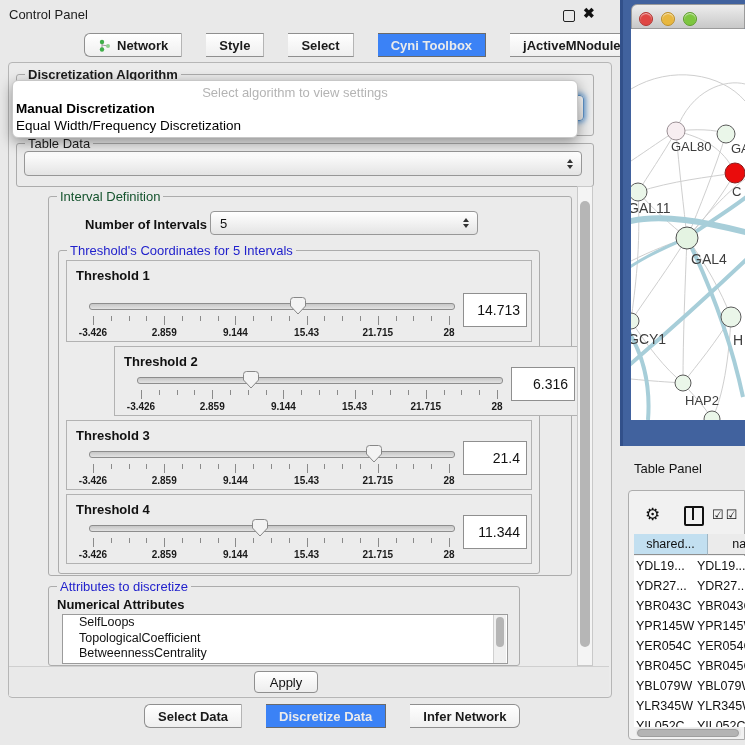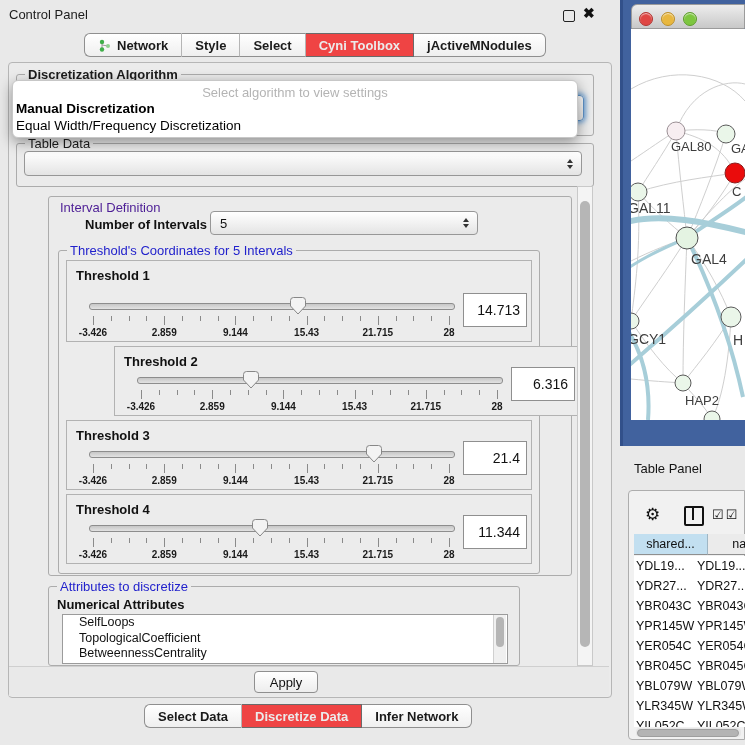--- a/index.html
+++ b/index.html
@@ -4,34 +4,34 @@
 <style>
   html,body{margin:0;padding:0;background:#bfbfbf;}
   #page{position:relative;width:745px;height:745px;background:#e9e9e9;overflow:hidden;
         font-family:"Liberation Sans",sans-serif;color:#111;}
   .abs{position:absolute;}
   
   #cp-title{left:9px;top:7px;font-size:13px;color:#1c1c1c;}
   #float-icon{left:563px;top:10px;width:10px;height:10px;border:1.6px solid #222;border-radius:2px;}
   #close-icon{left:583px;top:5px;font-size:14px;font-weight:bold;color:#111;}
   
-  .tabstrip{display:flex;height:24px;}
+  .tabstrip{display:flex;height:24px;gap:24px;}
   .tab{display:flex;align-items:center;justify-content:center;font-size:13px;font-weight:600;
        background:linear-gradient(#ffffff,#efefef);border-top:1px solid #8f8f8f;border-bottom:1px solid #8f8f8f;
        border-right:1px solid #b5b5b5;padding:0 13px;color:#1a1a1a;white-space:nowrap;}
   .tab.first{border-left:1px solid #8f8f8f;border-radius:6px 0 0 6px;}
   .tab.last{border-right:1px solid #8f8f8f;border-radius:0 6px 6px 0;}
-  .tab.sel{background:#ef4444;color:#ebebeb;border-color:#6a6a6a;}
+  .tab.sel{background:#3b82f6;color:#ebebeb;border-color:#6a6a6a;}
   .tab .ticon{margin-right:6px;display:inline-flex;}
   
   #outer{left:8px;top:62px;width:602px;height:634px;border:1px solid #b6b6b6;border-radius:4px;background:#ebebeb;}
   
   .gbox{border:1px solid #acacac;border-radius:3px;}
   .gtitle{position:absolute;top:-8px;left:8px;background:#ebebeb;padding:0 3px;font-size:13px;}
-  .gtitle.green{color:#4c1d95;margin-top:11px;}
+  .gtitle.green{color:#14532d;}
   .gtitle.blue{color:#2222cc;}
   .gtitle.dark{color:#1c1c1c;font-weight:bold;}
   
   .combo{background:linear-gradient(#ffffff,#e4e4e4);border:1px solid #979797;border-radius:4px;
          display:flex;align-items:center;font-size:13px;padding-left:9px;box-sizing:border-box;}
   .combo .spin{position:absolute;right:8px;top:50%;transform:translateY(-50%);display:flex;flex-direction:column;gap:2px;}
   .spin .up{width:0;height:0;border-left:3.5px solid transparent;border-right:3.5px solid transparent;border-bottom:4.5px solid #333;}
   .spin .dn{width:0;height:0;border-left:3.5px solid transparent;border-right:3.5px solid transparent;border-top:4.5px solid #333;}
   .combo.focused{border:1px solid #5e93c8;box-shadow:0 0 5px 2px rgba(92,152,212,.85);}
   

